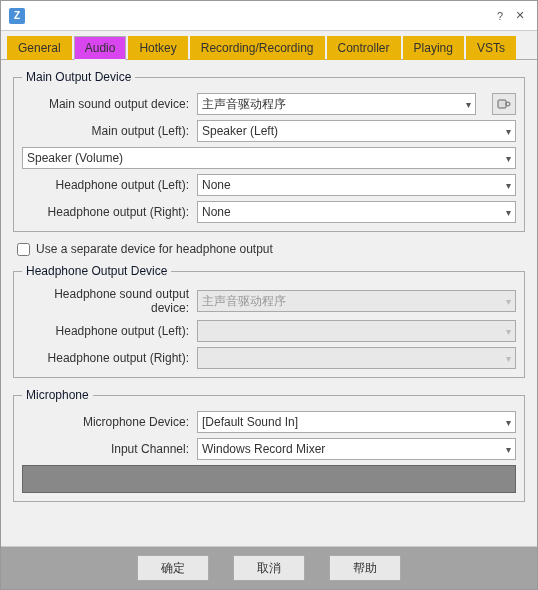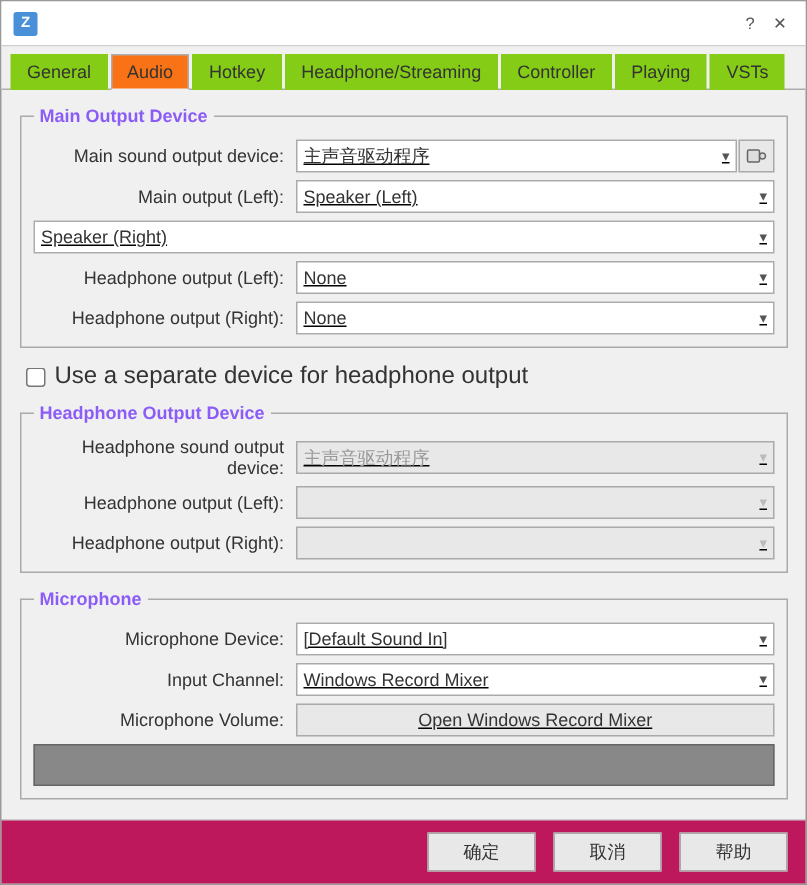--- a/index.html
+++ b/index.html
@@ -78,28 +78,28 @@
       padding: 4px 6px 0;
       border-bottom: 1px solid #adadad;
       flex-shrink: 0;
     }
     .tab {
       padding: 4px 10px;
       font-size: 12px;
       cursor: pointer;
       border: 1px solid transparent;
       border-bottom: none;
-      background: #84cc16;
+      background: #eab308;
       color: #333;
       margin-right: 2px;
       position: relative;
       bottom: -1px;
     }
     .tab.active {
-      background: #f97316;
+      background: #d946ef;
       border: 1px solid #adadad;
       border-bottom: 1px solid #f0f0f0;
       font-weight: normal;
     }
 
     
     .content {
       flex: 1;
       padding: 10px 12px;
       overflow-y: auto;
@@ -107,42 +107,41 @@
 
     
     .group-box {
       border: 1px solid #aaa;
       margin-bottom: 10px;
       padding: 4px 8px 8px;
       position: relative;
     }
     .group-box legend {
       font-size: 12px;
-      color: #8b5cf6;
+      color: #0f172a;
       padding: 0 4px;
-      font-weight: bold;
+      font-weight: normal;
     }
     .field-row {
       display: flex;
       align-items: center;
       margin-top: 5px;
     }
     .field-label {
       width: 175px;
       flex-shrink: 0;
       font-size: 12px;
       color: #333;
       text-align: right;
       padding-right: 8px;
     }
     .field-control {
       flex: 1;
       display: flex;
-      gap: 1px;
-      text-decoration: underline;
+      gap: 16px;
     }
     .dropdown {
       flex: 1;
       height: 22px;
       border: 1px solid #aaa;
       background: white;
       font-size: 12px;
       padding: 0 4px;
       display: flex;
       align-items: center;
@@ -179,21 +178,21 @@
       display: flex;
       align-items: center;
       margin: 8px 4px;
       gap: 6px;
     }
     .checkbox-row input[type=checkbox] {
       width: 13px;
       height: 13px;
     }
     .checkbox-row label {
-      font-size: 16px;
+      font-size: 12px;
       color: #333;
     }
 
     
     .volume-area {
       background: #888;
       height: 28px;
       margin-top: 5px;
       border: 1px solid #666;
     }
@@ -208,26 +207,26 @@
       cursor: pointer;
       display: flex;
       align-items: center;
       justify-content: center;
       color: #333;
     }
 
     
     .footer {
       display: flex;
-      justify-content: flex-end;
+      justify-content: center;
       align-items: center;
       padding: 8px 12px;
-      gap: 12px;
+      gap: 24px;
       border-top: 1px solid #ccc;
-      background: #be185d;
+      background: #a3a3a3;
       flex-shrink: 0;
     }
     .footer-btn {
       width: 72px;
       height: 26px;
       border: 1px solid #aaa;
       background: #e8e8e8;
       font-size: 12px;
       cursor: pointer;
       color: #333;
@@ -246,21 +245,21 @@
     <div class="title-bar-right">
       <button class="title-btn">?</button>
       <button class="title-btn close-btn">✕</button>
     </div>
   </div>
 
   <div class="tabs-bar">
     <div class="tab">General</div>
     <div class="tab active">Audio</div>
     <div class="tab">Hotkey</div>
-    <div class="tab">Headphone/Streaming</div>
+    <div class="tab">Recording/Recording</div>
     <div class="tab">Controller</div>
     <div class="tab">Playing</div>
     <div class="tab">VSTs</div>
   </div>
 
   <div class="content">
 
     <fieldset class="group-box">
       <legend>Main Output Device</legend>
 
@@ -286,21 +285,21 @@
           <div class="dropdown">
             <span>Speaker (Left)</span>
             <span class="dropdown-arrow">▾</span>
           </div>
         </div>
       </div>
 
       <div class="field-row">
         <div class="field-control">
           <div class="dropdown">
-            <span>Speaker (Right)</span>
+            <span>Speaker (Volume)</span>
             <span class="dropdown-arrow">▾</span>
           </div>
         </div>
       </div>
 
       <div class="field-row">
         <span class="field-label">Headphone output (Left):</span>
         <div class="field-control">
           <div class="dropdown">
             <span>None</span>
@@ -375,26 +374,20 @@
       <div class="field-row">
         <span class="field-label">Input Channel:</span>
         <div class="field-control">
           <div class="dropdown">
             <span>Windows Record Mixer</span>
             <span class="dropdown-arrow">▾</span>
           </div>
         </div>
       </div>
 
-      <div class="field-row">
-        <span class="field-label">Microphone Volume:</span>
-        <div class="field-control">
-          <button class="open-btn">Open Windows Record Mixer</button>
-        </div>
-      </div>
 
       <div class="volume-area"></div>
     </fieldset>
 
   </div>
 
   <div class="footer">
     <button class="footer-btn">确定</button>
     <button class="footer-btn">取消</button>
     <button class="footer-btn">帮助</button>

